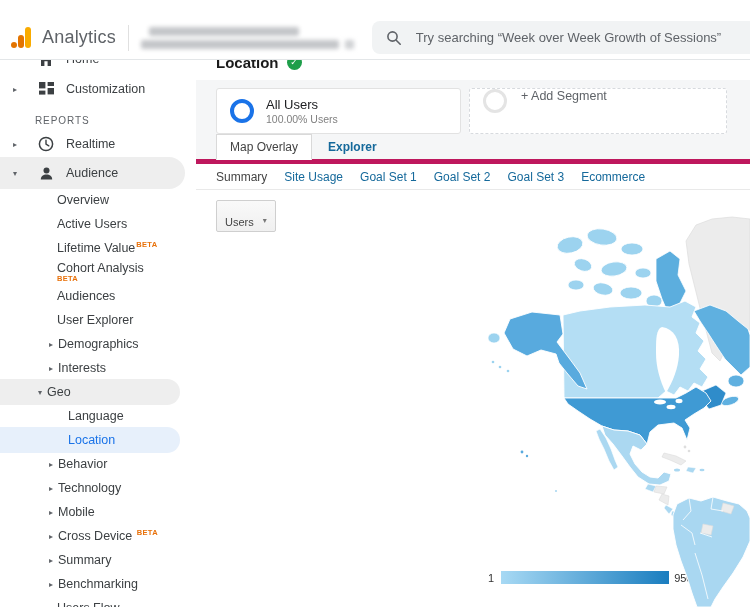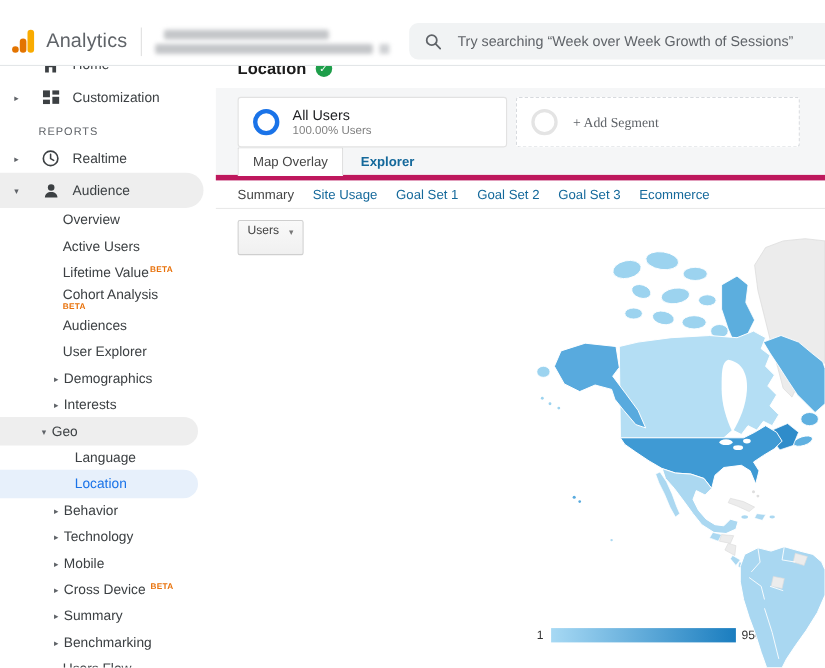--- a/index.html
+++ b/index.html
@@ -72,38 +72,38 @@
 
   .segment-band { position:relative; height:84px; background:#f5f6f7; border-bottom:5px solid #be185d; }
   .cards { display:flex; gap:8px; padding:8px 20px 0 20px; }
   .seg-card { width:245px; height:46px; background:#fff; border:1px solid #e2e2e2; border-radius:3px;
     display:flex; align-items:center; padding-left:13px; cursor:pointer; }
   .seg-ring { width:24px; height:24px; border-radius:50%; border:4px solid #1a73e8; flex:none; }
   .seg-text { margin-left:12px; }
   .seg-title { font-size:13px; color:#202124; }
   .seg-sub { font-size:10.5px; color:#808080; margin-top:1px; }
   .seg-add { width:258px; height:46px; background:#fff; border:1px dashed #d7dade; border-radius:3px;
-    display:flex; align-items:center; padding-left:13px; cursor:pointer;font-family:Liberation Serif, serif; }
+    display:flex; align-items:flex-start; padding-left:13px; cursor:pointer; }
   .add-ring { width:24px; height:24px; border-radius:50%; border:3px solid #e4e4e4; flex:none; }
   .seg-add-label { margin-left:14px; font-size:12.5px; color:#5f6368; }
 
   .tabs-row { position:absolute; left:0; bottom:-1px; display:flex; align-items:flex-end; padding-left:20px; }
   .tab-active { background:#fff; border:1px solid #d9d9d9; border-bottom:1px solid #fff;
     height:26px; display:flex; align-items:center; padding:0 13px; font-size:12px; font-weight:normal;
     color:#444; border-radius:1px 1px 0 0; cursor:pointer; }
   .tab-link { height:26px; display:flex; align-items:center; margin-left:16px; font-size:12px;
     font-weight:bold; color:#15699b; cursor:pointer; }
 
   .metric-row { height:26px; display:flex; align-items:center; padding-left:20px; gap:17px;
     border-bottom:1px solid #e9e9e9; background:#fff; }
   .metric { font-size:12px; cursor:pointer; color:#15699b; }
   .metric.active { color:#444; cursor:default; }
 
   .toolbar { padding:10px 0 0 20px; }
-  .users-btn { display:inline-flex; align-items:flex-end; gap:9px; height:23px; padding:15px 8px;
+  .users-btn { display:inline-flex; align-items:flex-start; gap:9px; height:23px; padding:15px 8px;
     background:linear-gradient(#f9f9f9,#f0f0f0); border:1px solid #cfcfcf; border-radius:2px;
     font-size:11px; color:#444; cursor:pointer; }
   .users-btn .dd-caret { font-size:8px; color:#777; }
 
   
   .map-wrap { position:absolute; left:480px; top:215px; width:270px; height:392px; z-index:2; }
   .map-wrap svg { display:block; }
   .legend { position:absolute; left:488px; top:571px; display:flex; align-items:center; z-index:1; }
   .legend .lmin,.legend .lmax { font-size:11px; color:#333; position:relative; z-index:3; }
   .legend .lbar { width:168px; height:13px; margin-left:7px; margin-right:5px;

